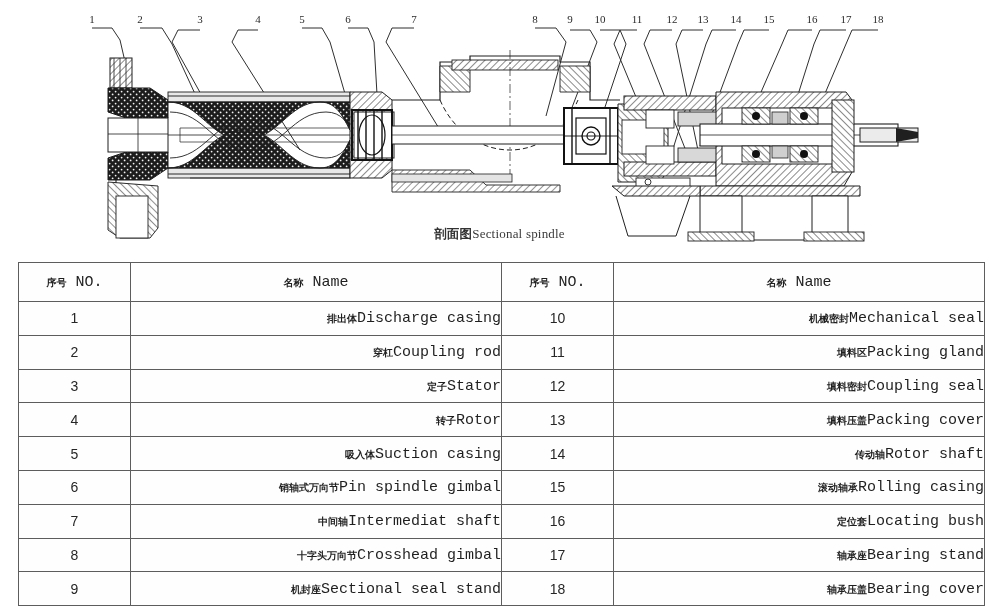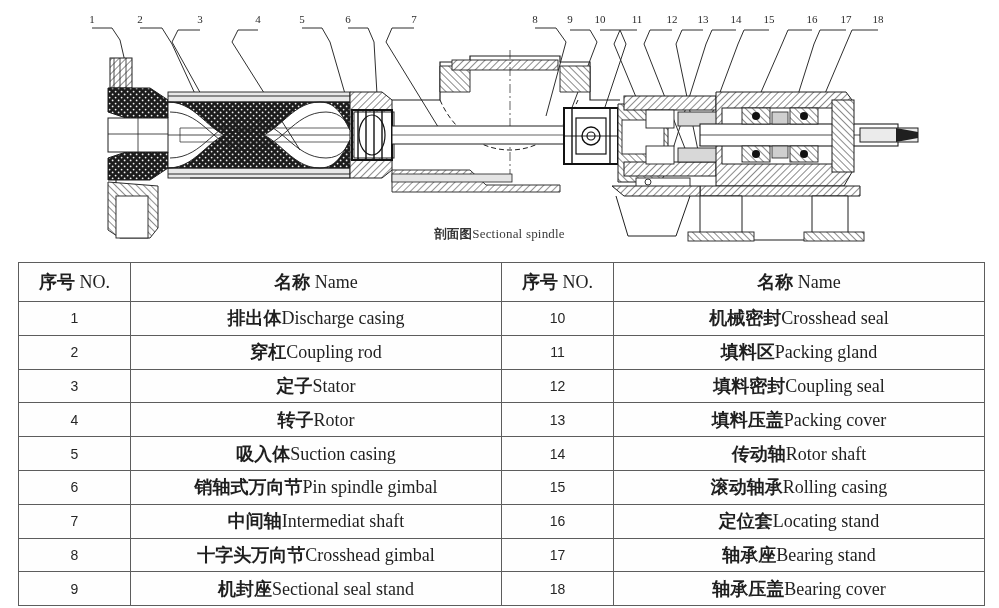--- a/index.html
+++ b/index.html
@@ -85,40 +85,40 @@
   .col-no   { width: 112px; }
   .col-name { width: 371px; }
 
   .cell-no {
     text-align: center;
     font-family: "Liberation Sans", "DejaVu Sans", sans-serif;
     font-size: 14px;
     color: #262626;
   }
   .cell-name {
-    text-align: center;
+    text-align: right;
     padding-left: 42px;
     font-size: 14.5px;
     color: #1f1f1f;
     white-space: nowrap;
   }
   .head-cell {
     font-size: 14.5px;
     color: #1f1f1f;
     text-align: center;
   }
   .cn-txt {
     font-family: "DejaVu Sans", sans-serif;
     font-weight: 700;
-    font-size: 18px;
+    font-size: 10px;
     letter-spacing: 0px;
   }
   .en-txt {
-    font-family: Liberation Serif, serif;
-    font-size: 18px;
+    font-family: Liberation Mono, monospace;
+    font-size: 15px;
   }
   tr.header-row td { height: 38px; }
   tr.data-row td  { height: 32.8px; }
 </style>
 </head>
 <body>
 
 <div id="diagram-area">
 
   <svg id="diagram-svg" width="999" height="252" viewBox="0 0 999 252">
@@ -342,21 +342,21 @@
           <span class="cn-txt">序号</span><span class="en-txt"> </span><span class="en-txt">NO.</span>
         </td>
         <td class="head-cell">
           <span class="cn-txt">名称</span><span class="en-txt"> </span><span class="en-txt">Name</span>
         </td>
       </tr>
     <tr class="data-row">
           <td class="cell-no">1</td>
           <td class="cell-name"><span class="cn-txt">排出体</span><span class="en-txt">Discharge casing</span></td>
           <td class="cell-no">10</td>
-          <td class="cell-name"><span class="cn-txt">机械密封</span><span class="en-txt">Crosshead seal</span></td>
+          <td class="cell-name"><span class="cn-txt">机械密封</span><span class="en-txt">Mechanical seal</span></td>
         </tr>
         <tr class="data-row">
           <td class="cell-no">2</td>
           <td class="cell-name"><span class="cn-txt">穿杠</span><span class="en-txt">Coupling rod</span></td>
           <td class="cell-no">11</td>
           <td class="cell-name"><span class="cn-txt">填料区</span><span class="en-txt">Packing gland</span></td>
         </tr>
         <tr class="data-row">
           <td class="cell-no">3</td>
           <td class="cell-name"><span class="cn-txt">定子</span><span class="en-txt">Stator</span></td>
@@ -378,21 +378,21 @@
         <tr class="data-row">
           <td class="cell-no">6</td>
           <td class="cell-name"><span class="cn-txt">销轴式万向节</span><span class="en-txt">Pin spindle gimbal</span></td>
           <td class="cell-no">15</td>
           <td class="cell-name"><span class="cn-txt">滚动轴承</span><span class="en-txt">Rolling casing</span></td>
         </tr>
         <tr class="data-row">
           <td class="cell-no">7</td>
           <td class="cell-name"><span class="cn-txt">中间轴</span><span class="en-txt">Intermediat shaft</span></td>
           <td class="cell-no">16</td>
-          <td class="cell-name"><span class="cn-txt">定位套</span><span class="en-txt">Locating stand</span></td>
+          <td class="cell-name"><span class="cn-txt">定位套</span><span class="en-txt">Locating bush</span></td>
         </tr>
         <tr class="data-row">
           <td class="cell-no">8</td>
           <td class="cell-name"><span class="cn-txt">十字头万向节</span><span class="en-txt">Crosshead gimbal</span></td>
           <td class="cell-no">17</td>
           <td class="cell-name"><span class="cn-txt">轴承座</span><span class="en-txt">Bearing stand</span></td>
         </tr>
         <tr class="data-row">
           <td class="cell-no">9</td>
           <td class="cell-name"><span class="cn-txt">机封座</span><span class="en-txt">Sectional seal stand</span></td>

